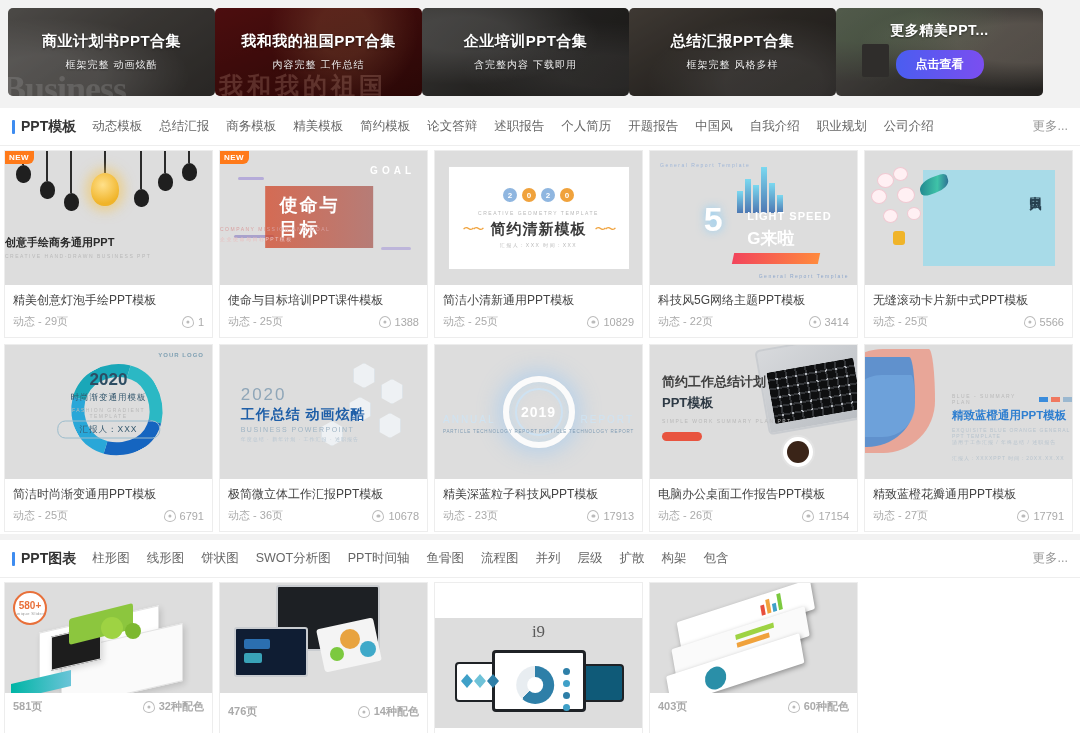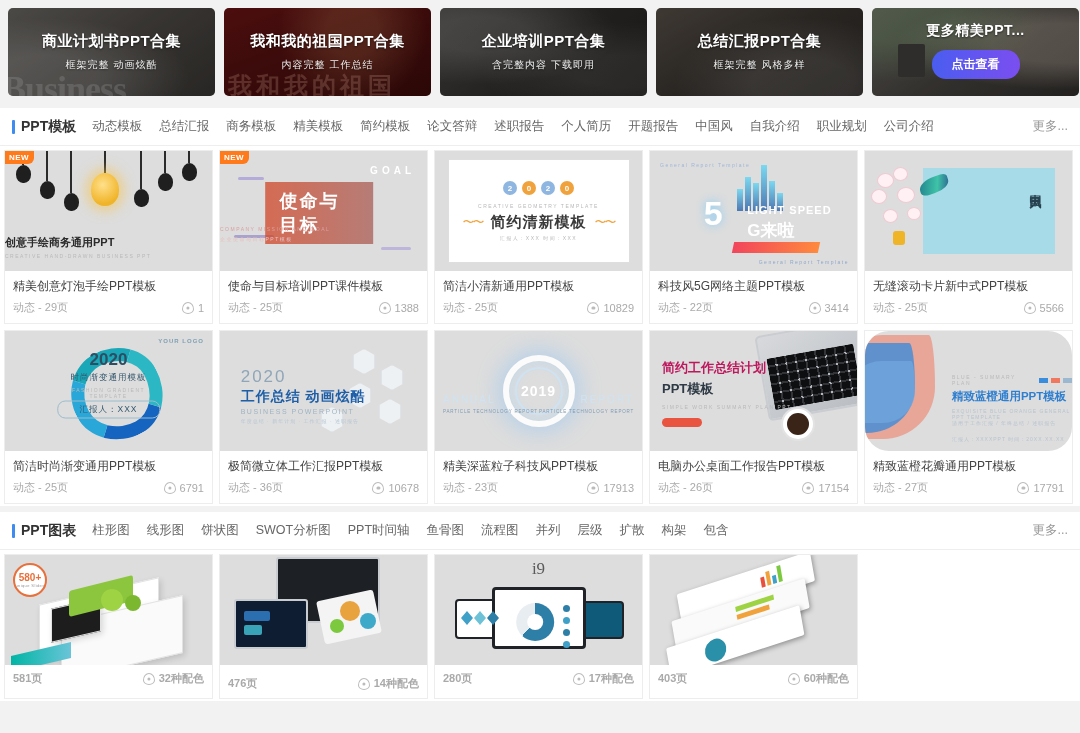--- a/index.html
+++ b/index.html
@@ -9,21 +9,20 @@
     height: 733px;
     background: #f2f2f2;
     font-family: "Liberation Sans", "DejaVu Sans", sans-serif;
     overflow: hidden;
   }
   .page { width: 1080px; height: 733px; position: relative; background: #f2f2f2; }
 
   
   .banner-strip {
     display: flex;
-    gap: 9px;
     padding: 8px 8px 6px 8px;
     background: #f2f2f2;
   }
   .banner {
     position: relative;
     width: 207px;
     height: 88px;
     border-radius: 5px;
     overflow: hidden;
     flex: 0 0 auto;
@@ -108,21 +107,21 @@
   .sec-links { display: flex; gap: 17px; white-space: nowrap; }
   .sec-links span { cursor: pointer; }
   .sec-more { margin-left: auto; color: #999; cursor: pointer; font-size: 12.5px; }
 
   
   .grid { display: flex; flex-wrap: wrap; gap: 6px; padding: 4px 4px 2px 4px; }
   .card {
     width: 209px; background: #fff; border: 1px solid #ededed;
     position: relative; cursor: pointer; overflow: hidden;
   }
-  .card .thumb { position: relative; width: 100%; height: 120px; overflow: hidden; background:#ddd; }
+  .card .thumb { position: relative; width: 100%; height: 134px; overflow: hidden; background:#ddd; }
   .card-meta { padding: 7px 8px 8px 8px; }
   .card-title {
     font-size: 12px; color: #444; line-height: 16px;
     white-space: nowrap; overflow: hidden; text-overflow: ellipsis;
   }
   .card-sub {
     display: flex; align-items: center; justify-content: space-between;
     margin-top: 6px; font-size: 11px; color: #aaa;
   }
   .views { display: flex; align-items: center; gap: 4px; }
@@ -318,26 +317,26 @@
       repeating-linear-gradient(0deg, #3b3d40 0 7px, #d7d9dc 7px 9px);
     background-blend-mode: multiply; border-radius: 2px;
   }
   .coffee {
     position: absolute; right: 42px; bottom: 10px; width: 34px; height: 34px;
     border-radius: 50%; background: #fff; border: 2px solid #e3e3e3;
     display: flex; align-items: center; justify-content: center;
   }
   .coffee i { width: 22px; height: 22px; border-radius: 50%; background: #3a2418; display: block; }
   .desk-title { position: absolute; left: 12px; top: 28px; }
-  .desk-title b { display: block; font-size: 13px; color: #be185d; font-weight: bold; }
+  .desk-title b { display: block; font-size: 13px; color: #404040; font-weight: bold; }
   .desk-title b.two { color: #2e3a45; margin-top: 3px; }
   .desk-btn { display: inline-block; margin-top: 8px; background: #e8543f; border-radius: 8px; width: 40px; height: 9px; }
 
   
-  .th-bo { background: #fafbfc; border-radius: 24px; }
+  .th-bo { background: #fafbfc; }
   .bo-shape {
     position: absolute; border-radius: 50% 6% 50% 6% / 50% 50% 50% 50%;
     filter: blur(.2px);
   }
   .bo-title { position: absolute; left: 42%; top: 36%; }
   .bo-title .t1 { font-size: 11.5px; font-weight: bold; color: #2f7fd0; }
   .bo-small { font-size: 5px; color: #b8c4ce; letter-spacing: 1px; margin-top: 4px; line-height: 6px; }
   .bo-chips { display: flex; gap: 3px; align-items: center; margin-bottom: 3px; }
   .bo-chips i { width: 9px; height: 5px; display: block; }
 
@@ -354,21 +353,21 @@
     position: absolute; background: #fff; border: 1px solid #e2e2e2;
     box-shadow: 2px 3px 6px rgba(0,0,0,.14);
     transform: skewY(-13deg);
   }
   .th-c2 { background: #f0f0f0; }
   .sq { position: absolute; transform: skewY(-12deg); }
   .th-c3 { background: linear-gradient(150deg,#3a3f45,#23262b); }
   .screen {
     position: absolute; background: #1d2024; border: 2px solid #c9ccd0; border-radius: 3px;
   }
-  .th-c4 { background: #fff; display:flex; align-items:center; justify-content:center; }
+  .th-c4 { background: #fff; display:flex; align-items:center; justify-content:center;margin-top:35px; }
   .i9 { position: absolute; top: 4px; left: 50%; transform: translateX(-50%); font-family: "Liberation Serif", serif; font-size: 17px; color: #5a5a5a; }
   .monitor { position: absolute; background: #fff; border: 3px solid #1f2226; border-radius: 4px; }
   .donut {
     position: absolute; width: 38px; height: 38px; border-radius: 50%;
     background: conic-gradient(#2e7fa8 0 62%, #e8edf1 62% 100%);
   }
   .donut::after {
     content:""; position: absolute; inset: 11px; background: #fff; border-radius: 50%;
   }
   .th-c5 { background: linear-gradient(150deg,#32353b,#232529); }

